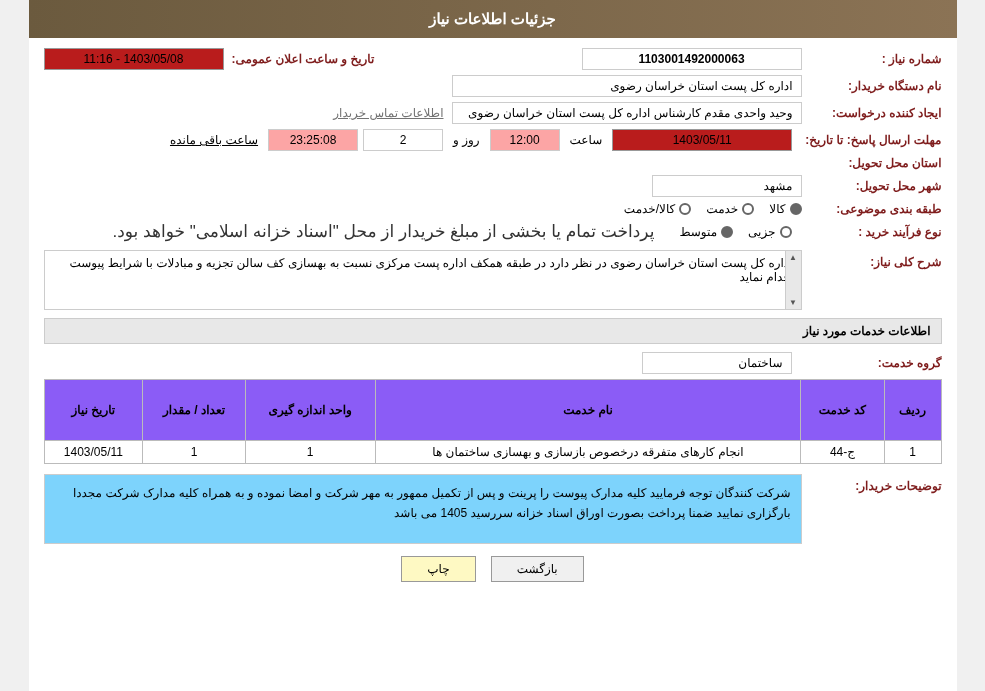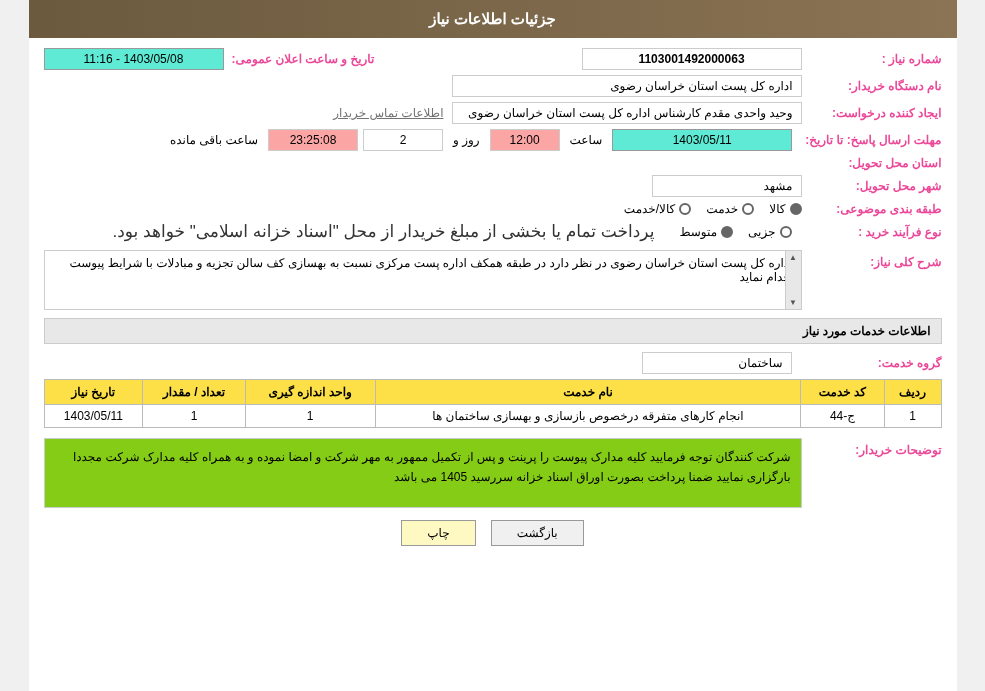--- a/index.html
+++ b/index.html
@@ -36,21 +36,21 @@
       margin-top: 8px;
       text-align: right;
     }
     .info-row {
       display: flex;
       align-items: center;
       margin-bottom: 5px;
       flex-wrap: wrap;
     }
     .label {
-      color: #ec4899;
+      color: #7f1d1d;
       font-weight: bold;
       min-width: 140px;
       text-align: right;
       padding-left: 8px;
     }
     .value-box {
       border: 1px solid #ccc;
       background: #fff;
       padding: 3px 8px;
       min-width: 200px;
@@ -66,21 +66,21 @@
     .shmare-niaz-box {
       border: 1px solid #ccc;
       background: #fff;
       padding: 3px 8px;
       min-width: 220px;
       text-align: center;
       font-weight: bold;
     }
     .date-box {
       border: 1px solid #999;
-      background: #5eead4;
+      background: #b91c1c;
       padding: 3px 10px;
       min-width: 180px;
       text-align: center;
     }
     .link-style {
       color: #737373;
       text-decoration: underline;
       cursor: pointer;
     }
     .mohlat-row {
@@ -161,37 +161,37 @@
       font-size: 8px;
       color: #555;
       cursor: pointer;
     }
     .services-table {
       width: 100%;
       border-collapse: collapse;
       margin-top: 5px;
     }
     .services-table th {
-      background: #fde047;
+      background: #8b5cf6;
       border: 1px solid #bbb;
-      padding: 5px 8px;
+      padding: 23px 8px;
       text-align: center;
       font-weight: bold;
     }
     .services-table td {
       border: 1px solid #bbb;
       padding: 4px 8px;
       text-align: center;
     }
     .services-table tr:nth-child(even) td {
       background: #f9f9f9;
     }
     .tawzih-box {
       border: 1px solid #ccc;
-      background: #84cc16;
+      background: #7dd3fc;
       padding: 8px 10px;
       min-height: 70px;
       text-align: right;
       line-height: 1.7;
     }
     .buttons-row {
       display: flex;
       justify-content: center;
       gap: 15px;
       margin-top: 12px;
@@ -257,21 +257,21 @@
     </div>
 
     <div class="info-row mohlat-row">
       <span class="label">مهلت ارسال پاسخ: تا تاریخ:</span>
       <div class="date-box">1403/05/11</div>
       <span style="padding: 0 5px;">ساعت</span>
       <div class="time-box">12:00</div>
       <span style="padding: 0 5px;">روز و</span>
       <div class="small-box">2</div>
       <div class="time-box" style="min-width:90px;">23:25:08</div>
-      <span style="padding: 0 5px;">ساعت باقی مانده</span>
+      <span style="padding: 0 5px; text-decoration: underline;">ساعت باقی مانده</span>
     </div>
 
     <div class="info-row">
       <span class="label">استان محل تحویل:</span>
     </div>
 
     <div class="info-row">
       <span class="label">شهر محل تحویل:</span>
       <div class="value-box value-box-narrow">مشهد</div>
     </div>

